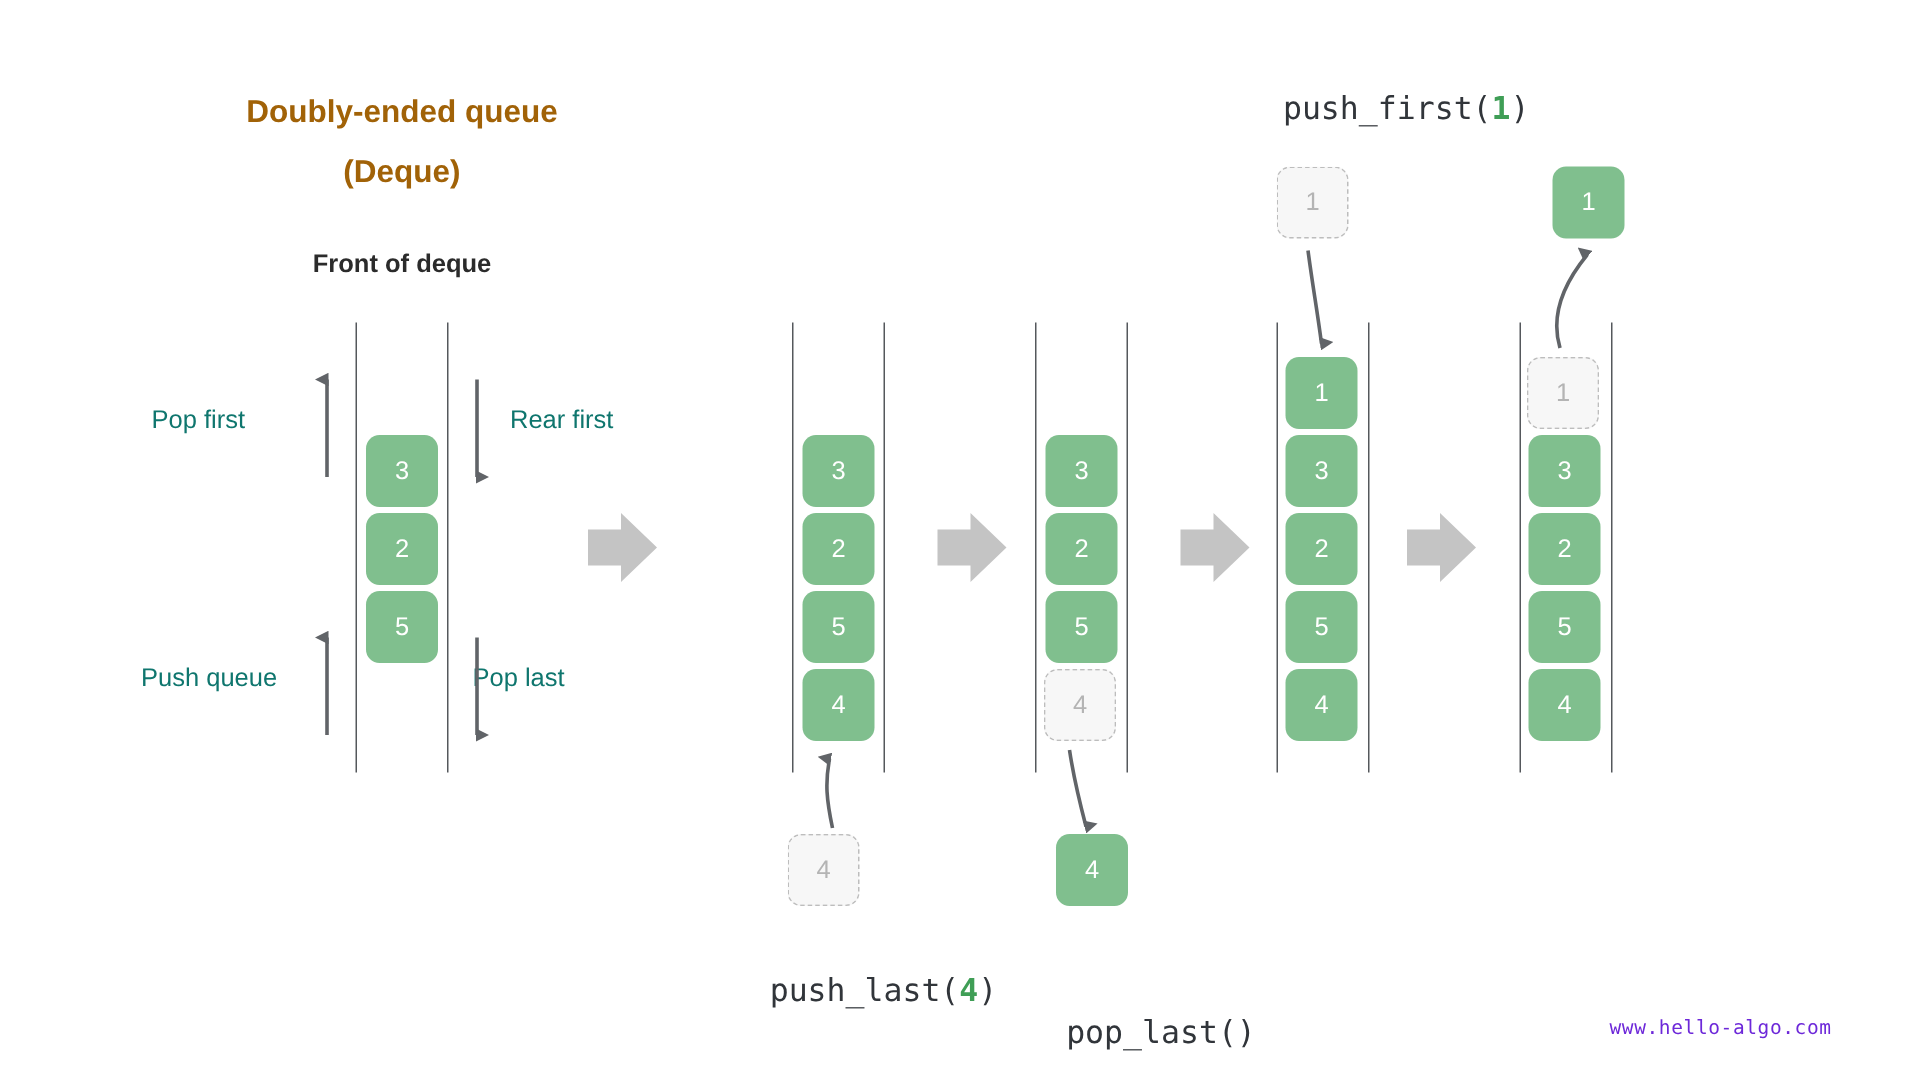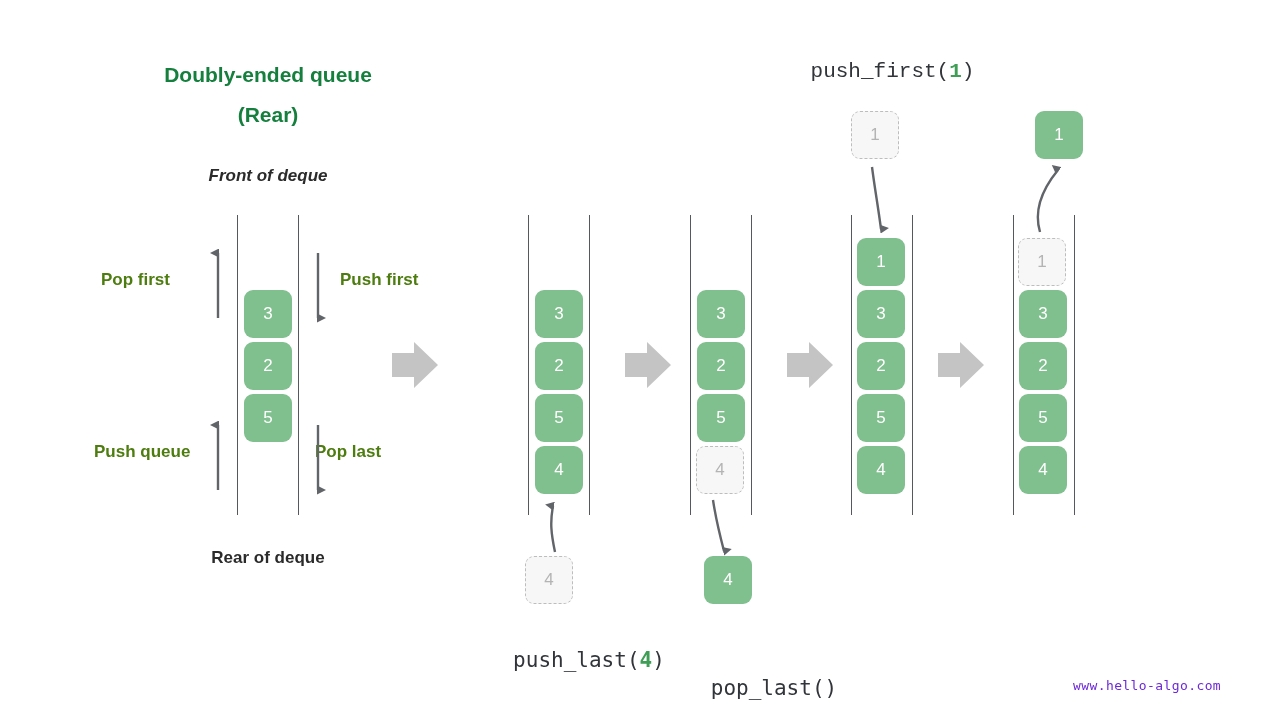--- a/index.html
+++ b/index.html
@@ -16,37 +16,37 @@
     font-family: "Liberation Sans", sans-serif;
     -webkit-font-smoothing: antialiased;
   }
 
   
   .title {
     position: absolute;
     text-align: center;
     font-weight: bold;
     font-size: 21px;
-    color: #15803d;
+    color: #a16207;
     line-height: 40px;
     white-space: nowrap;
   }
   .hdr-label {
     position: absolute;
     font-weight: bold;
     font-size: 17px;
     color: #2b2b2b;
     text-align: center;
     white-space: nowrap;
   }
   .side-label {
     position: absolute;
-    font-weight: bold;
+    font-weight: normal;
     font-size: 17px;
-    color: #4d7c0f;
+    color: #0f766e;
     white-space: nowrap;
   }
   .fn-label {
     position: absolute;
     font-family: "DejaVu Sans Mono", "Liberation Mono", monospace;
     font-size: 21px;
     color: #31353a;
     white-space: nowrap;
     text-align: center;
   }
@@ -102,28 +102,27 @@
     overflow: visible;
   }
 </style>
 </head>
 <body>
 
 <div id="canvas">
 
   <div class="title" style="left:147px; top:55px; width:242px;">
     <div>Doubly-ended queue</div>
-    <div>(Rear)</div>
-  </div>
-
-  <div class="hdr-label" style="left:147px; top:166px; width:242px;font-style:italic;">Front of deque</div>
-  <div class="hdr-label" style="left:147px; top:548px; width:242px;">Rear of deque</div>
+    <div>(Deque)</div>
+  </div>
+
+  <div class="hdr-label" style="left:147px; top:166px; width:242px;">Front of deque</div>
 
   <div class="side-label" style="left:101px; top:270px;">Pop first</div>
-  <div class="side-label" style="left:340px; top:270px;">Push first</div>
+  <div class="side-label" style="left:340px; top:270px;">Rear first</div>
   <div class="side-label" style="left:94px; top:442px;">Push queue</div>
   <div class="side-label" style="left:315px; top:442px;">Pop last</div>
 
   <div class="rail" style="left:237px; top:215px; height:300px;"></div>
   <div class="rail" style="left:298px; top:215px; height:300px;"></div>
 
   <div class="box" style="left:244px; top:290px;">3</div>
   <div class="box" style="left:244px; top:342px;">2</div>
   <div class="box" style="left:244px; top:394px;">5</div>
 
@@ -158,21 +157,21 @@
   <div class="rail" style="left:1013px; top:215px; height:300px;"></div>
   <div class="rail" style="left:1074px; top:215px; height:300px;"></div>
 
   <div class="box" style="left:1035px; top:111px;">1</div>
   <div class="box ghost" style="left:1018px; top:238px;">1</div>
   <div class="box" style="left:1019px; top:290px;">3</div>
   <div class="box" style="left:1019px; top:342px;">2</div>
   <div class="box" style="left:1019px; top:394px;">5</div>
   <div class="box" style="left:1019px; top:446px;">4</div>
 
-  <div class="fn-label" style="left:775px; top:60px; width:235px;font-family:Liberation Mono, monospace;">
+  <div class="fn-label" style="left:820px; top:60px; width:235px;">
     <span>push_first</span><span>(</span><span class="arg">1</span><span>)</span>
   </div>
 
 
   <div class="fn-label" style="left:478px; top:648px; width:222px;">
     <span>push_last</span><span>(</span><span class="arg">4</span><span>)</span>
   </div>
 
   <div class="fn-label" style="left:676px; top:628px; width:196px;margin-top:48px;">
     <span>pop_last</span><span>(</span><span class="arg"></span><span>)</span>

